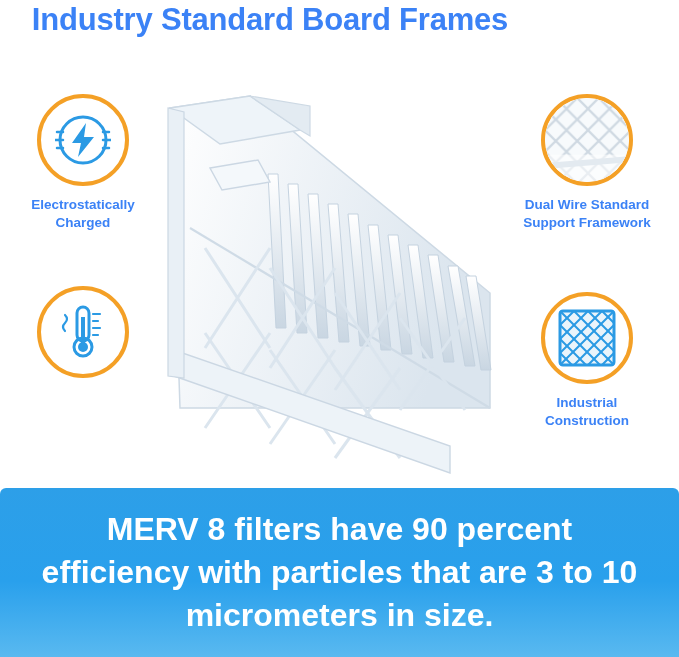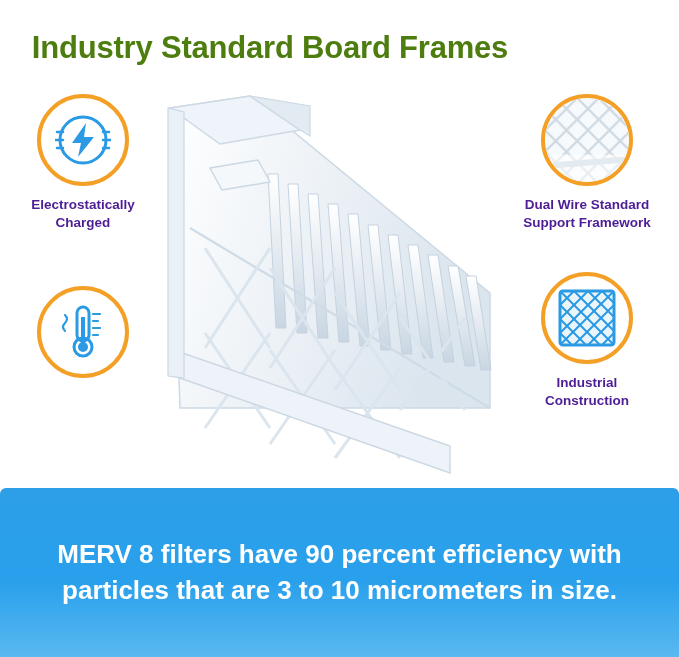--- a/index.html
+++ b/index.html
@@ -21,23 +21,22 @@
     background: #ffffff;
   }
   .headline {
     position: absolute;
     top: 2px;
     left: 0;
     width: 540px;
     text-align: center;
     font-size: 31px;
     font-weight: bold;
-    color: #4d7c0f;
+    color: #3b82f6;
     letter-spacing: -0.2px;
-    margin-top: 28px;
   }
 
   
   .feature {
     position: absolute;
     width: 150px;
     text-align: center;
   }
   .badge {
     width: 92px;
@@ -50,28 +49,28 @@
     box-sizing: border-box;
     overflow: hidden;
     display: flex;
     align-items: center;
     justify-content: center;
   }
   .feature-label {
     margin-top: 10px;
     font-size: 13.5px;
     font-weight: bold;
-    color: #4c1d95;
+    color: #3b82f6;
     line-height: 1.35;
   }
 
   #feat-electro { left: 8px;  top: 94px; }
   #feat-heat    { left: 8px;  top: 286px; }
   #feat-wire    { left: 512px; top: 94px; }
-  #feat-indus   { left: 512px; top: 272px; }
+  #feat-indus   { left: 512px; top: 292px; }
 
   
   .filter-art {
     position: absolute;
     left: 150px;
     top: 78px;
     width: 370px;
     height: 400px;
   }
 
@@ -83,21 +82,21 @@
     width: 679px;
     height: 169px;
     background: linear-gradient(180deg, #2d9fe8 0%, #29a0ec 55%, #59b9f0 100%);
     border-radius: 6px 6px 0 0;
     display: flex;
     align-items: center;
     justify-content: center;
   }
   .banner-text {
     color: #ffffff;
-    font-size: 26px;
+    font-size: 32px;
     font-weight: bold;
     text-align: center;
     line-height: 1.35;
     padding: 0 40px;
   }
 </style>
 </head>
 <body>
 
 <div class="page">

